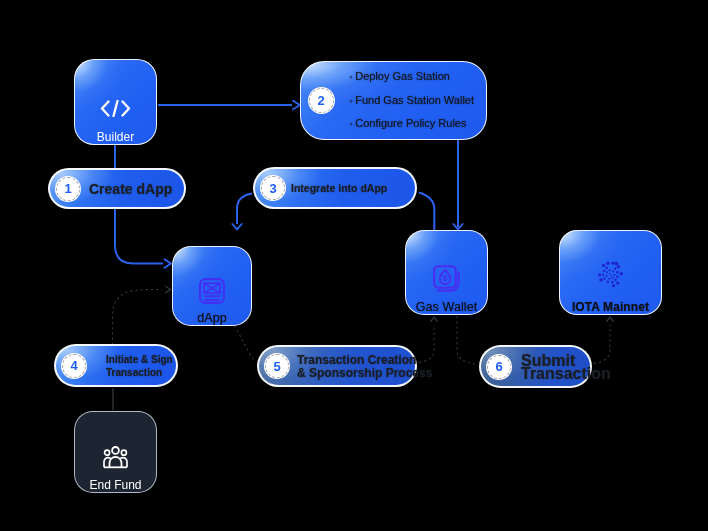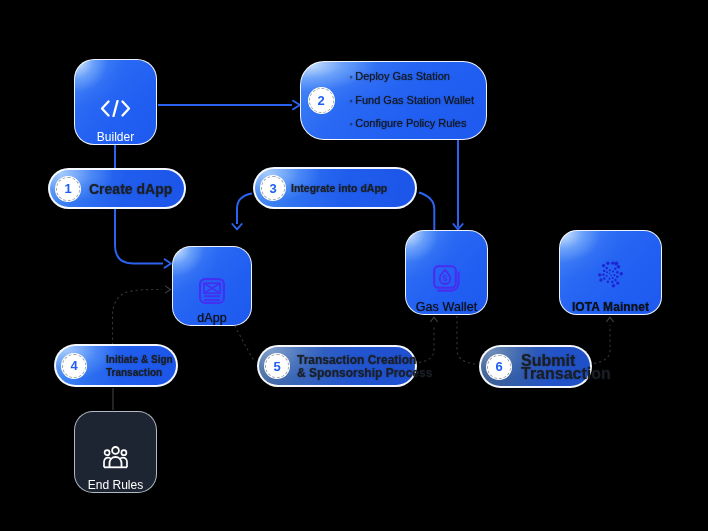--- a/index.html
+++ b/index.html
@@ -177,15 +177,15 @@
   <div class="box" style="left:74px;top:411px;width:83px;height:82px;border-radius:19px;z-index:2;background:#1d2532;border-color:rgba(205,212,222,0.85);">
     <svg width="27" height="25" viewBox="0 0 27 25" style="margin-top:5px;">
       <circle cx="13.5" cy="5.4" r="3.4" stroke="#fff" stroke-width="1.8" fill="none"></circle>
       <path d="M7.5,22.3 V18.5 C7.5,14.6 10,12 13.5,12 C17,12 19.5,14.6 19.5,18.5 V22.3" stroke="#fff" stroke-width="1.8" fill="none"></path>
       <path d="M2,22.3 H25" stroke="#fff" stroke-width="1.8" fill="none"></path>
       <circle cx="5.1" cy="7.7" r="2.5" stroke="#fff" stroke-width="1.7" fill="none"></circle>
       <circle cx="21.9" cy="7.7" r="2.5" stroke="#fff" stroke-width="1.7" fill="none"></circle>
       <path d="M2,22.3 V17 C2,14.4 3.7,12.7 6.1,12.7 C7.4,12.7 8.5,13.3 9.2,14.2" stroke="#fff" stroke-width="1.7" fill="none"></path>
       <path d="M25,22.3 V17 C25,14.4 23.3,12.7 20.9,12.7 C19.6,12.7 18.5,13.3 17.8,14.2" stroke="#fff" stroke-width="1.7" fill="none"></path>
     </svg>
-    <div style="color:#fff;font-size:12px;margin-top:8px;">End Rules</div>
+    <div style="color:#fff;font-size:12px;margin-top:8px;">End Fund</div>
   </div>
 </div>
 
 </body></html>

